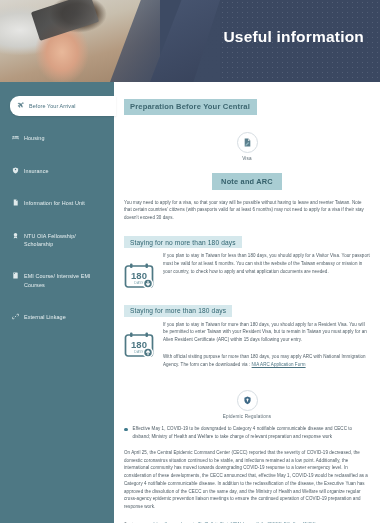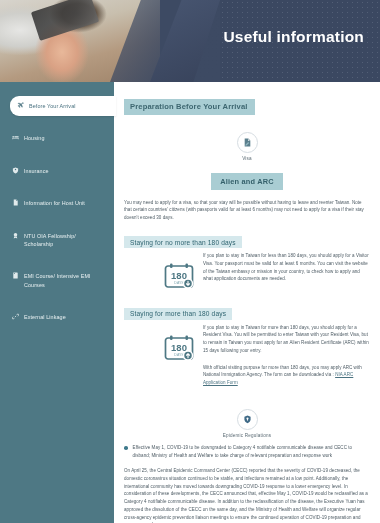--- a/index.html
+++ b/index.html
@@ -106,21 +106,21 @@
   .para{
     font-size:4.5px;line-height:1.72;color:#4c5a63;letter-spacing:.06px;
     margin:0 0 9px 0;text-align:left;
   }
   .sub-heading{
     display:inline-block;background:#d5e8ec;color:#2f6470;
     font-size:6.6px;font-weight:normal;padding:2.5px 6px;letter-spacing:.15px;
     margin:0 0 4px 0;
   }
   .row{display:flex;gap:7px;align-items:flex-start;margin:0 0 10px 0;}
-  .row .cal{width:32px;min-width:32px;padding-top:11px;margin-left:40px;}
+  .row .cal{width:32px;min-width:32px;padding-top:11px;}
   .row .rtext{flex:1;padding-top:0;}
   .cal-svg{display:block;}
   .link{color:#4a7280;text-decoration:underline;}
   .bullet-row{display:flex;gap:5px;margin:0 0 8px 0;align-items:flex-start;}
   .bullet-dot{
     width:3.6px;height:3.6px;border-radius:50%;background:#3f7a8c;
     min-width:3.6px;margin-top:2.4px;
   }
   .bullet-row .para{margin:0;}
   .tail{font-size:4.4px;line-height:1.7;color:#4c5a63;margin:6px 0 0 0;}
@@ -204,36 +204,36 @@
           <svg viewBox="0 0 16 16" fill="none" stroke="#e9f1f2" stroke-width="1.8">
               <path d="M6.5 9.5 9.5 6.5M5.5 11.5 4 13a2.1 2.1 0 0 1-3-3l1.5-1.5M10.5 4.5 12 3a2.1 2.1 0 0 1 3 3l-1.5 1.5"></path>
             </svg>
         </span>
         <span class="nav-label">External Linkage</span>
       </div>
     </div>
 
     <div class="main">
 
-      <div class="page-heading">Preparation Before Your Arrival</div>
+      <div class="page-heading">Preparation Before Your Central</div>
 
       
       <div class="icon-block">
         <span class="icon-circle">
           <svg width="9" height="9" viewBox="0 0 16 16" fill="#5b7f8c">
               <path d="M3 1h6.5L13 4.5V15H3V1zm6 .8V5h3.2L9 1.8z"></path>
               <path d="M4.6 11.6 9.2 7l1.8 1.8-4.6 4.6-2.3.5.5-2.3z" fill="#8fb3bd"></path>
             </svg>
         </span>
         <div class="icon-caption">Visa</div>
       </div>
 
       
       <div class="section-chip">
-        <span>Alien and ARC</span>
+        <span>Note and ARC</span>
       </div>
 
       <p class="para">You may need to apply for a visa, so that your stay will be possible without having to leave and reenter Taiwan. Note that certain countries' citizens (with passports valid for at least 6 months) may not need to apply for a visa if their stay doesn't exceed 30 days.</p>
 
       
       <div class="sub-heading">Staying for no more than 180 days</div>
       <div class="row">
         <div class="cal">
           <svg class="cal-svg" width="30" height="26" viewBox="0 0 60 52">
             <rect x="3" y="6" width="54" height="42" rx="5" fill="#fff" stroke="#4e7884" stroke-width="3.4"></rect>

